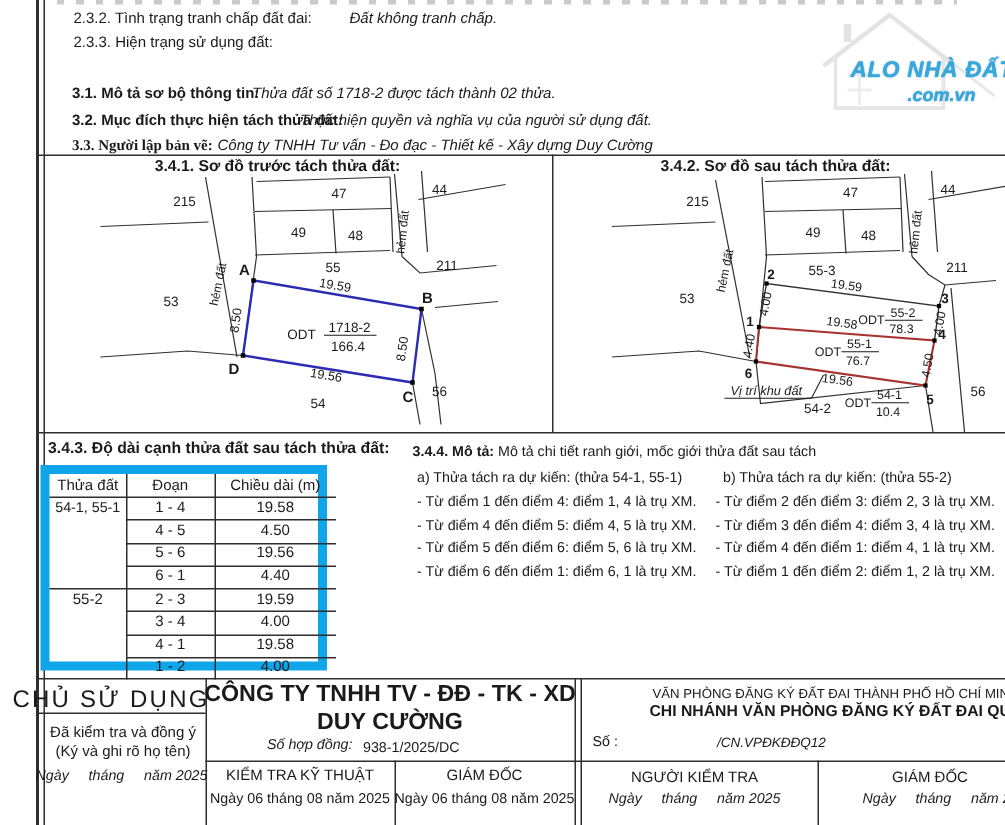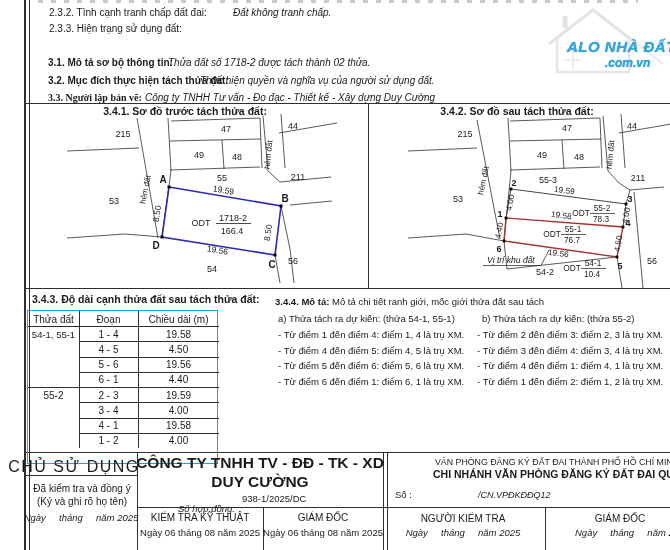--- a/index.html
+++ b/index.html
@@ -11,21 +11,21 @@
   .t10{font-size:10px;}
   .t95{font-size:9.5px;}
   .t9{font-size:9px;}
   .hline{position:absolute;height:1px;background:#2e2e2e;}
   .vline{position:absolute;width:1px;background:#2e2e2e;}
   .ctr{transform:translateX(-50%);}
   .tc{position:absolute;transform:translate(-50%,-50%);font-size:10px;white-space:nowrap;}
   .pre{white-space:pre;}
   #topsliver{position:absolute;left:38px;top:0;width:600px;height:3px;opacity:.45;
     background:repeating-linear-gradient(90deg,#8a8a8a 0 5px,transparent 5px 13px);}
-  #tbl{position:absolute;left:27px;top:310px;width:191px;height:154px;border:1px solid #0ea5e9;box-sizing:border-box;}
+  #tbl{position:absolute;left:27px;top:310px;width:191px;height:137px;border:6px solid #0ea5e9;box-sizing:border-box;}
   .wmtxt{font-weight:bold;font-style:italic;color:#35a8dd;text-shadow:0 0 1px #0e74ab;}
   svg text{fill:#1a1a1a;}
 </style>
 </head>
 <body>
 
 <div id="page">
 
   <div id="topsliver"></div>
 
@@ -37,21 +37,21 @@
       <path d="M14,42 L58,8 L102,42" fill="none" stroke="#e3e3e3" stroke-width="3"></path>
       <path d="M22,36 L22,70 L94,70 L94,36" fill="none" stroke="#e6e6e6" stroke-width="2.5"></path>
       <path d="M30,14 L30,26" stroke="#e3e3e3" stroke-width="5" fill="none"></path>
       <path d="M30,48 L46,48 M30,58 L46,58 M38,48 L38,68" stroke="#ededed" stroke-width="2" fill="none"></path>
       <path d="M100,40 L128,62" stroke="#e8e8e8" stroke-width="2" fill="none"></path>
     </svg>
     <div class="abs wmtxt" style="left:32px;top:36px;font-size:15px;letter-spacing:.5px;">ALO NHÀ ĐẤT</div>
     <div class="abs wmtxt" style="left:70px;top:54px;font-size:12px;">.com.vn</div>
   </div>
 
-  <div class="abs t10" style="left:49px;top:7px;">2.3.2. Tình cạnh tranh chấp đất đai:</div>
+  <div class="abs t10" style="left:49px;top:7px;">2.3.2. Tình trạng tranh chấp đất đai:</div>
   <div class="abs t10 i" style="left:233px;top:7px;">Đất không tranh chấp.</div>
   <div class="abs t10" style="left:49px;top:23px;">2.3.3. Hiện trạng sử dụng đất:</div>
   <div class="abs t10 b" style="left:48px;top:57px;">3.1. Mô tả sơ bộ thông tin:</div>
   <div class="abs t10 i" style="left:168px;top:57px;">Thửa đất số 1718-2 được tách thành 02 thửa.</div>
   <div class="abs t10 b" style="left:48px;top:75px;">3.2. Mục đích thực hiện tách thửa đất:</div>
   <div class="abs t10 i" style="left:200px;top:75px;">Thực hiện quyền và nghĩa vụ của người sử dụng đất.</div>
   <div class="abs t10 b" style="left:48px;top:92px;font-family:Liberation Serif, serif;">3.3. Người lập bản vẽ:</div>
   <div class="abs t10 i" style="left:145px;top:92px;">Công ty TNHH Tư vấn - Đo đạc - Thiết kế - Xây dựng Duy Cường</div>
 
   <div class="hline" style="left:26px;top:103px;width:644px;"></div>
@@ -266,21 +266,21 @@
   <div class="hline" style="left:26px;top:475px;width:111px;"></div>
   <div class="hline" style="left:137px;top:507px;width:533px;"></div>
 
   <div class="abs ctr" style="left:74px;top:458px;font-size:16px;letter-spacing:1.5px;text-align:center;">CHỦ SỬ DỤNG</div>
   <div class="abs t10 ctr" style="left:82px;top:483px;text-align:right;">Đã kiểm tra và đồng ý</div>
   <div class="abs t10 ctr" style="left:82px;top:496px;">(Ký và ghi rõ họ tên)</div>
   <div class="abs t95 i ctr pre" style="left:81px;top:512px;">Ngày     tháng     năm 2025</div>
 
   <div class="abs b ctr" style="left:260px;top:454px;font-size:15.5px;">CÔNG TY TNHH TV - ĐĐ - TK - XD</div>
   <div class="abs b ctr" style="left:260px;top:473px;font-size:15.5px;">DUY CƯỜNG</div>
-  <div class="abs t95 i" style="left:178px;top:503px;text-align:right;">Số hợp đồng:</div>
+  <div class="abs t95 i" style="left:178px;top:491px;text-align:right;">Số hợp đồng:</div>
   <div class="abs t95" style="left:242px;top:493px;">938-1/2025/DC</div>
   <div class="abs t10 ctr" style="left:200px;top:512px;">KIỂM TRA KỸ THUẬT</div>
   <div class="abs t95 ctr" style="left:200px;top:527px;">Ngày 06 tháng 08 năm 2025</div>
   <div class="abs t10 ctr" style="left:323px;top:512px;">GIÁM ĐỐC</div>
   <div class="abs t95 ctr" style="left:323px;top:527px;">Ngày 06 tháng 08 năm 2025</div>
 
   <div class="abs" style="left:435px;top:457px;font-size:8.8px;">VĂN PHÒNG ĐĂNG KÝ ĐẤT ĐAI THÀNH PHỐ HỒ CHÍ MINH</div>
   <div class="abs b" style="left:433px;top:468px;font-size:10.5px;">CHI NHÁNH VĂN PHÒNG ĐĂNG KÝ ĐẤT ĐAI QUẬN</div>
   <div class="abs t95" style="left:395px;top:489px;">Số :</div>
   <div class="abs t9 i" style="left:478px;top:490px;">/CN.VPĐKĐĐQ12</div>

